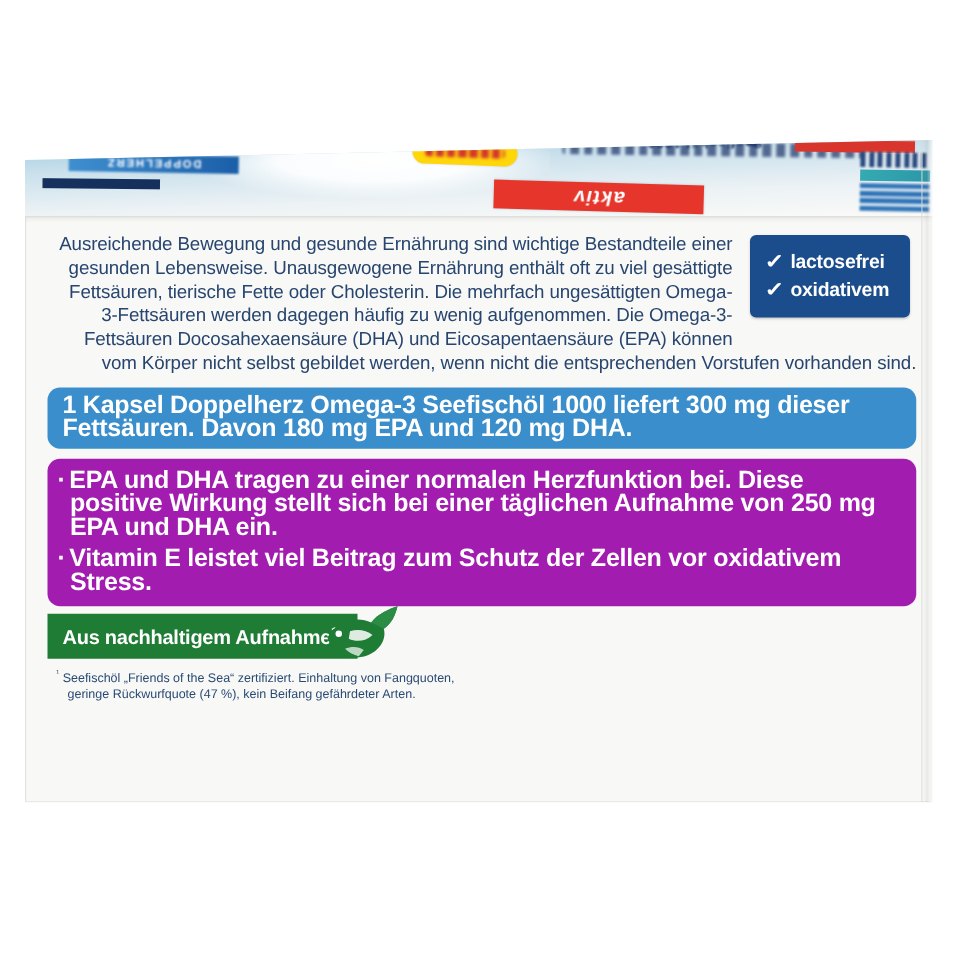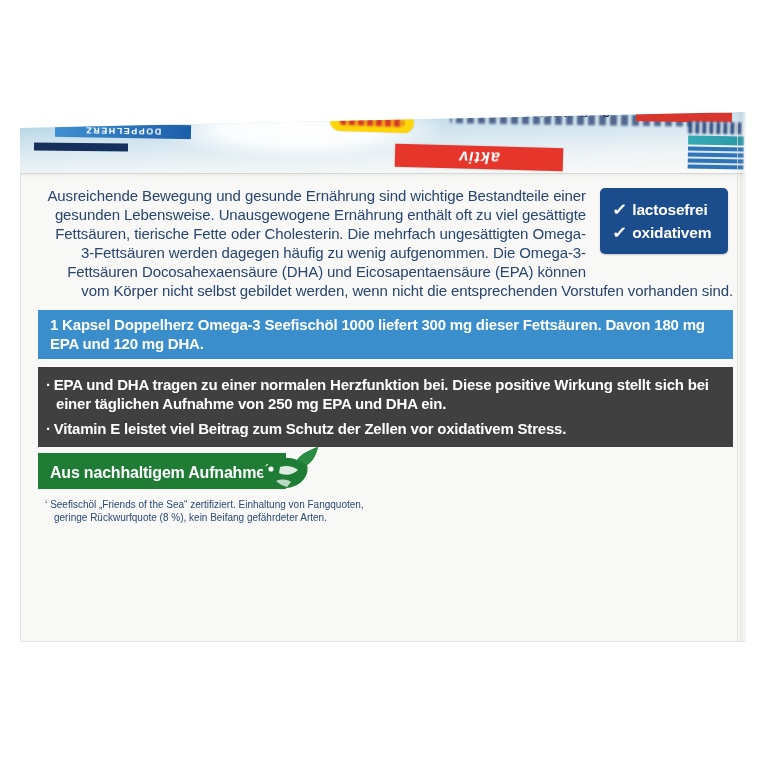--- a/index.html
+++ b/index.html
@@ -93,24 +93,24 @@
     float:right;width:128px;height:66px;background:#1b4c8c;border-radius:5px;
     margin:2px 5px 10px 14px;padding:10px 0 0 13px;box-sizing:border-box;
     box-shadow:0 1px 2px rgba(0,0,0,0.2);
   }
   .claim-row{display:flex;align-items:center;height:23px;color:#ffffff;}
   .claim-check{font-size:16px;font-weight:bold;margin-right:6px;transform:scaleX(1.2);}
   .claim-label{font-size:15.5px;font-weight:bold;letter-spacing:-0.2px;}
   .panel p{margin:0 0 10px 0;text-align:right;}
   .band{
     margin-left:-7px;width:695px;box-sizing:border-box;color:#ffffff;
-    font-weight:bold;font-size:15px;line-height:19px;letter-spacing:-0.2px;
+    font-weight:bold;font-size:20px;line-height:19px;letter-spacing:-0.2px;border-radius:10px;
   }
   .band-dosage{clear:both;margin-top:2px;background:#3a8ecb;padding:5px 12px 6px 12px;}
-  .band-benefit{margin-top:8px;background:#404040;padding:8px 12px 9px 8px;}
+  .band-benefit{margin-top:8px;background:#a21caf;padding:8px 12px 9px 8px;}
   .benefit-item{padding-left:10px;text-indent:-10px;}
   .benefit-item + .benefit-item{margin-top:6px;}
   .benefit-bullet{margin-right:3px;}
   .sustain-wrap{position:relative;margin:6px 0 0 -7px;height:34px;}
   .sustain{
     display:inline-block;background:#1e7c35;color:#fff;font-weight:bold;font-size:16px;
     letter-spacing:-0.2px;padding:6px 16px 7px 12px;position:relative;
   }
   .sustain sup{font-size:10px;vertical-align:super;}
   .fish-icon{position:absolute;left:218px;top:-8px;width:66px;height:50px;}
@@ -185,19 +185,19 @@
       <svg class="fish-icon" viewBox="0 0 66 50" xmlns="http://www.w3.org/2000/svg">
         <path d="M6 27 C12 15, 28 9, 41 15 C46 8, 56 4, 62 2 C60 10, 57 16, 51 20 C54 30, 45 42, 30 43 C17 44, 8 36, 6 27 Z" fill="#1e7c35"></path>
         <path d="M41 15 C46 8, 56 4, 62 2 C60 10, 57 16, 51 20 Z" fill="#2b8c44"></path>
         <circle cx="15" cy="24" r="2.6" fill="#ffffff"></circle>
         <path d="M24 22 C30 20, 37 21, 42 25 C37 30, 29 31, 23 28 Z" fill="#ffffff" opacity="0.85"></path>
         <path d="M20 36 C25 34, 31 34, 35 37 L31 42 C27 41, 23 39, 20 36 Z" fill="#ffffff" opacity="0.7"></path>
       </svg>
     </div>
 
     <div class="footnote">
-      <sup>¹</sup> <span>Seefischöl „Friends of the Sea“ zertifiziert. Einhaltung von Fangquoten, geringe Rückwurfquote (8 %), kein Beifang gefährdeter Arten.</span>
+      <sup>¹</sup> <span>Seefischöl „Friends of the Sea“ zertifiziert. Einhaltung von Fangquoten, geringe Rückwurfquote (47 %), kein Beifang gefährdeter Arten.</span>
     </div>
 
   </div>
 
   <div class="box-side-edge"></div>
 </div>
 
 </body></html>

